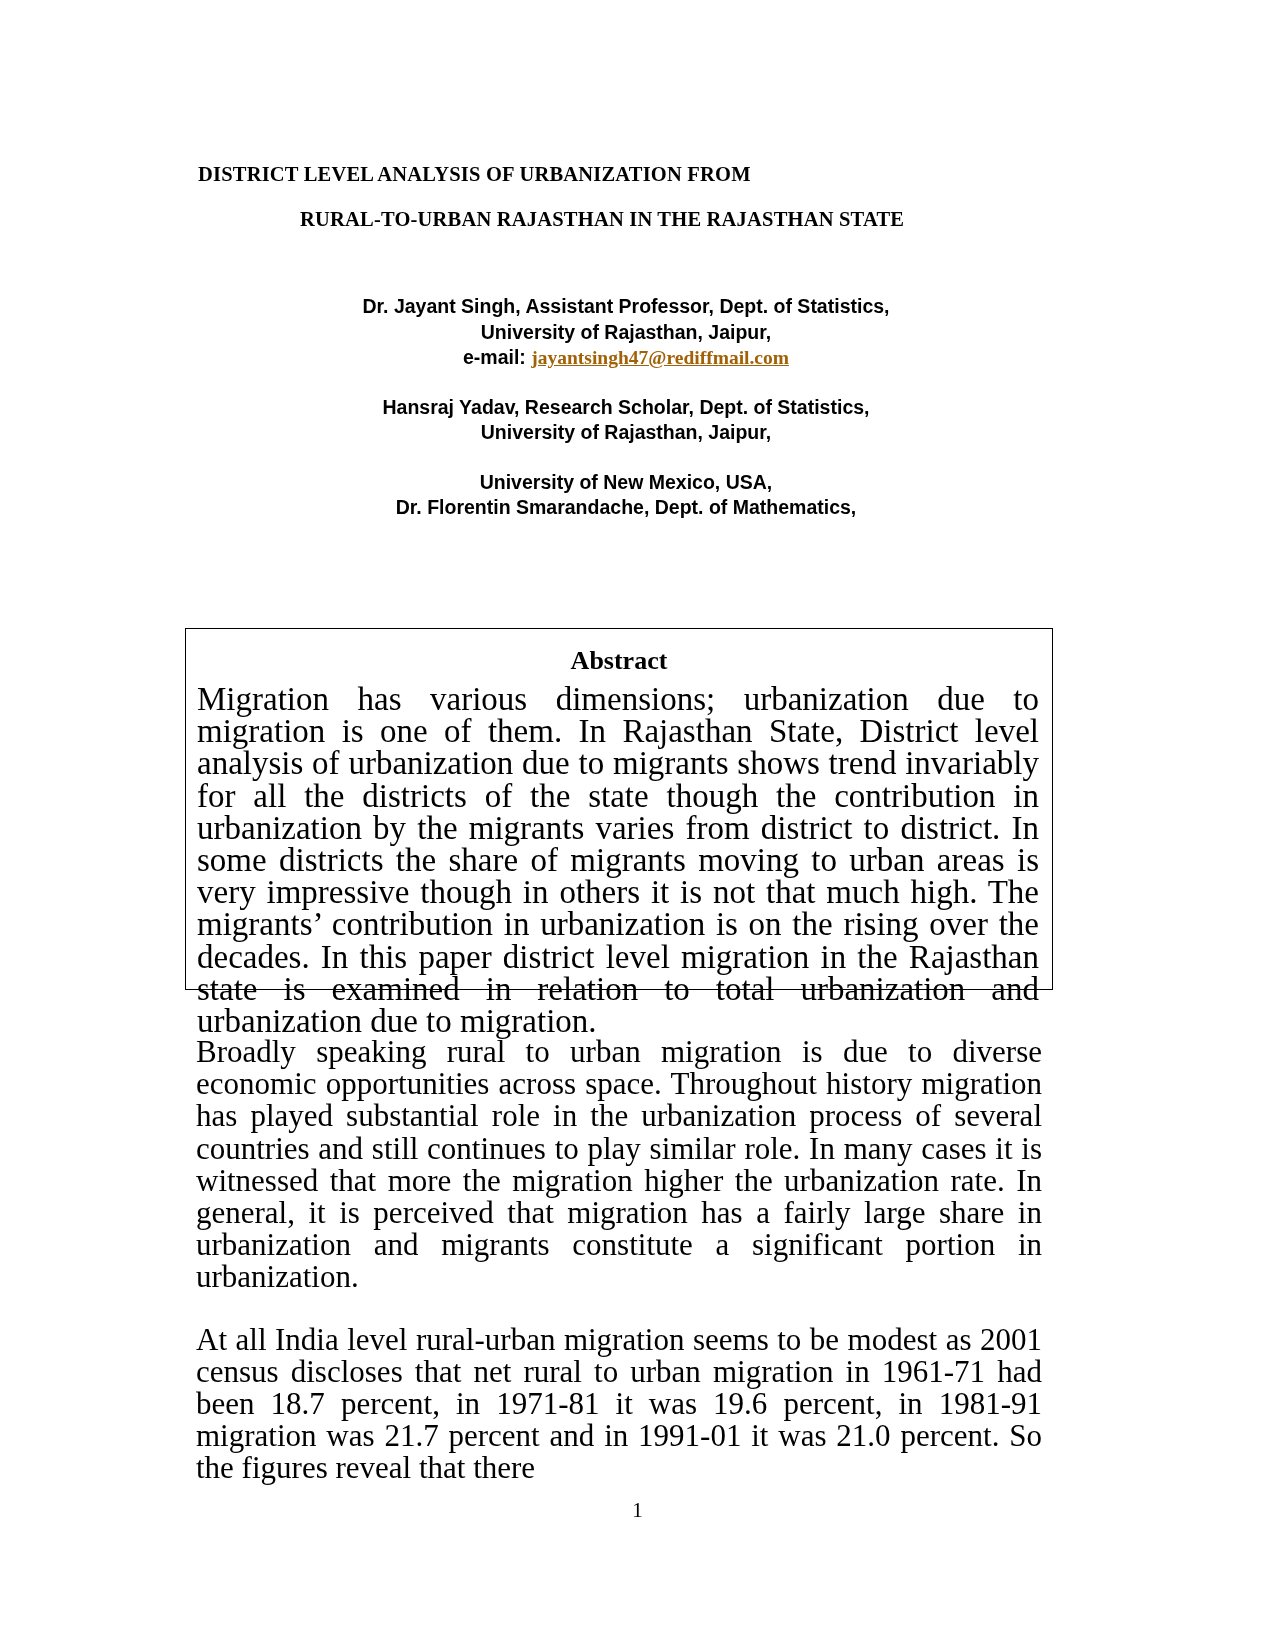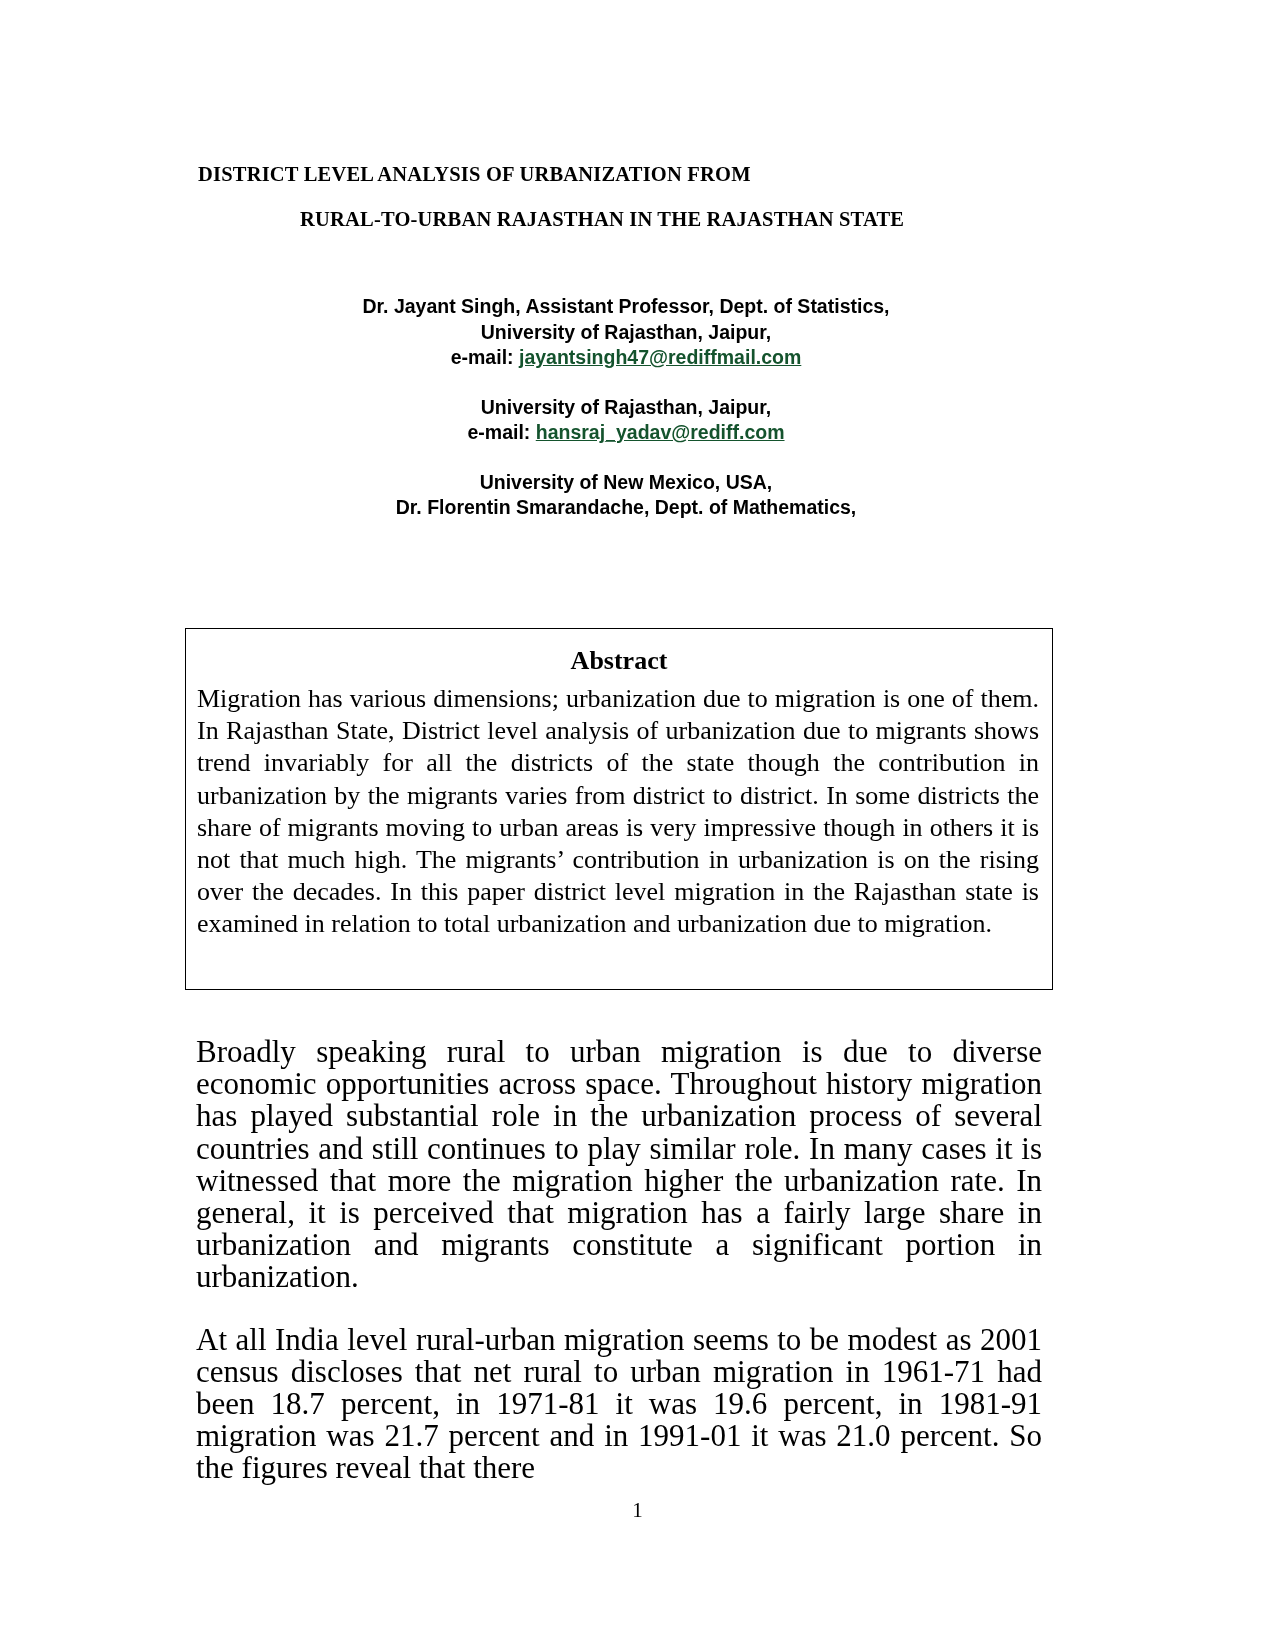--- a/index.html
+++ b/index.html
@@ -45,23 +45,24 @@
     text-align: center;
     font-family: "Liberation Sans", "DejaVu Sans", sans-serif;
     font-weight: bold;
     font-size: 19.5px;
     line-height: 25.5px;
   }
   .author-group { margin-bottom: 24px; }
   .author-group:last-child { margin-bottom: 0; }
   .author-line { white-space: nowrap; text-align: center; }
   a.email-link {
-    color: #14532d;
+    color: #a16207;
     text-decoration: underline;
     font-weight: bold;
+    font-family: Liberation Serif, serif;
   }
 
   
   .abstract-box {
     position: absolute;
     left: 185px;
     top: 628px;
     width: 868px;
     height: 362px;
     border: 1.5px solid #000000;
@@ -70,21 +71,21 @@
   .abstract-heading {
     text-align: center;
     font-family: "Liberation Serif", "DejaVu Serif", serif;
     font-weight: bold;
     font-size: 26px;
     margin-top: 17px;
     margin-bottom: 7px;
   }
   .abstract-body {
     font-family: "Liberation Serif", "DejaVu Serif", serif;
-    font-size: 26px;
+    font-size: 33px;
     line-height: 32.2px;
     text-align: justify;
     text-justify: inter-word;
     padding: 0 13px 0 11px;
     hyphens: none;
   }
 
   
   .body-text {
     position: absolute;
@@ -126,22 +127,22 @@
 
   <div class="authors">
 
     <div class="author-group">
       <div class="author-line">Dr. Jayant Singh, Assistant Professor, Dept. of Statistics,</div>
       <div class="author-line">University of Rajasthan, Jaipur,</div>
       <div class="author-line"><span>e-mail: </span><a class="email-link" href="#">jayantsingh47@rediffmail.com</a></div>
     </div>
 
     <div class="author-group">
+      <div class="author-line">Hansraj Yadav, Research Scholar, Dept. of Statistics,</div>
       <div class="author-line">University of Rajasthan, Jaipur,</div>
-      <div class="author-line"><span>e-mail: </span><a class="email-link" href="#">hansraj_yadav@rediff.com</a></div>
     </div>
 
     <div class="author-group">
       <div class="author-line">University of New Mexico, USA,</div>
       <div class="author-line">Dr. Florentin Smarandache, Dept. of Mathematics,</div>
     </div>
 
   </div>
 
   <div class="abstract-box">

